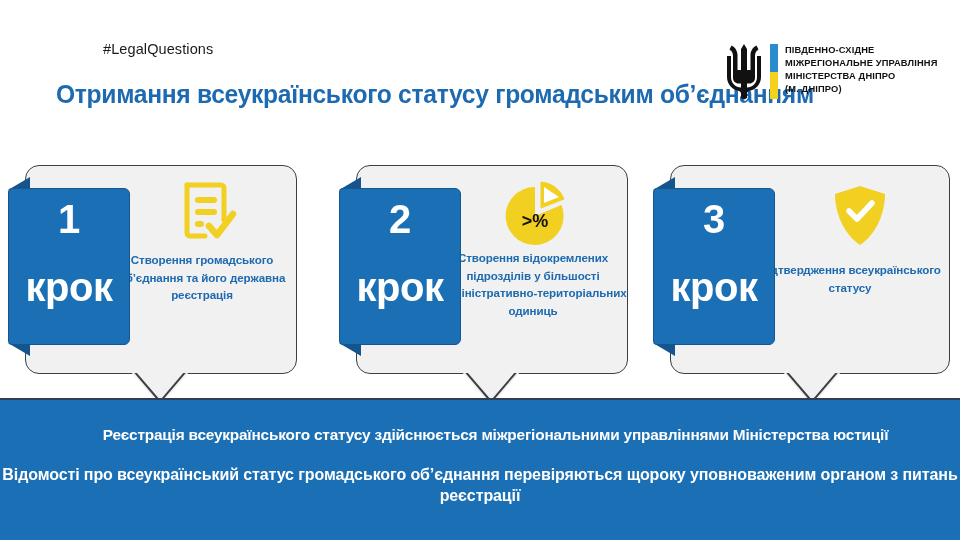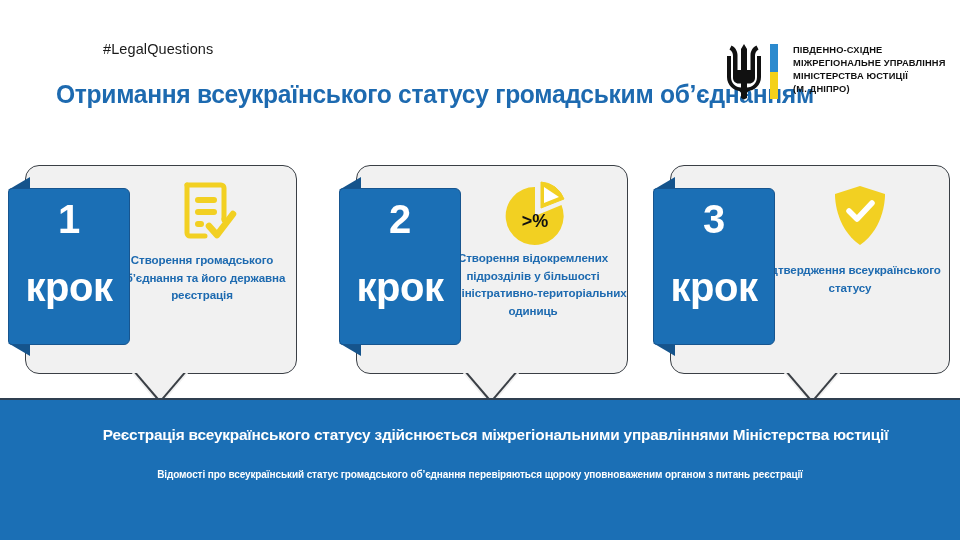--- a/index.html
+++ b/index.html
@@ -23,39 +23,39 @@
     letter-spacing:-.3px; white-space:nowrap;
     transform:scaleX(.985); transform-origin:left center;
   }
 
   
   #logo { position:absolute; left:722px; top:42px; width:228px; height:62px; display:flex; align-items:flex-start; }
   #tryzub { width:44px; height:58px; flex:0 0 auto; }
   #flagbar { width:8px; height:55px; margin-left:4px; margin-top:2px; flex:0 0 auto; }
   #flagbar .b { height:50%; background:#2C8ACE; }
   #flagbar .y { height:50%; background:#F4D11A; }
-  #logo-text { margin-left:15px; margin-top:2px; }
+  #logo-text { margin-left:7px; margin-top:2px; }
   #logo-text div {
     font-size:9.3px; font-weight:bold; color:#111; line-height:12.9px;
     letter-spacing:.15px; white-space:nowrap;
   }
 
   
   #banner {
     position:absolute; left:0; top:398px; width:960px; height:142px;
     background:#1B6FB5; border-top:2px solid #2f3f50;
   }
   #banner-line1 {
     position:absolute; left:0; right:0; top:26px; text-align:center;
     font-size:15.4px; font-weight:bold; color:#ffffff;
     letter-spacing:-.2px; white-space:nowrap;padding-left:31px;
   }
   #banner-line2 {
     position:absolute; left:0; right:0; top:64px; text-align:center;
-    font-size:10px; font-weight:bold; color:#ffffff;
+    font-size:16px; font-weight:bold; color:#ffffff;
     line-height:21px; letter-spacing:-.1px;
   }
 
   
   .step { position:absolute; top:165px; }
   .card {
     position:absolute; top:0;
     height:209px;
     background:#F1F1F1;
     border:1.6px solid #3a3f45;
@@ -147,21 +147,21 @@
     <path fill="#111" d="M5 14 L9 14 L9 35 C9 41 13.5 45.5 19 45.5 L19 49 C11.5 49 5 43 5 35 Z"></path>
     <path fill="#111" d="M39 14 L35 14 L35 35 C35 41 30.5 45.5 25 45.5 L25 49 C32.5 49 39 43 39 35 Z"></path>
   </svg>
   <div id="flagbar">
     <div class="b"></div>
       <div class="y"></div>
   </div>
   <div id="logo-text">
     <div>ПІВДЕННО-СХІДНЕ</div>
     <div>МІЖРЕГІОНАЛЬНЕ УПРАВЛІННЯ</div>
-    <div>МІНІСТЕРСТВА ЮСТИЦІЇ</div>
+    <div>МІНІСТЕРСТВА ДНІПРО</div>
     <div>(М. ДНІПРО)</div>
   </div>
 </div>
 
 <div class="step" id="step1">
   <div class="card"></div>
   <div class="tail">
     <div class="fill"></div>
       <div class="edge-l"></div>
       <div class="edge-r"></div>

